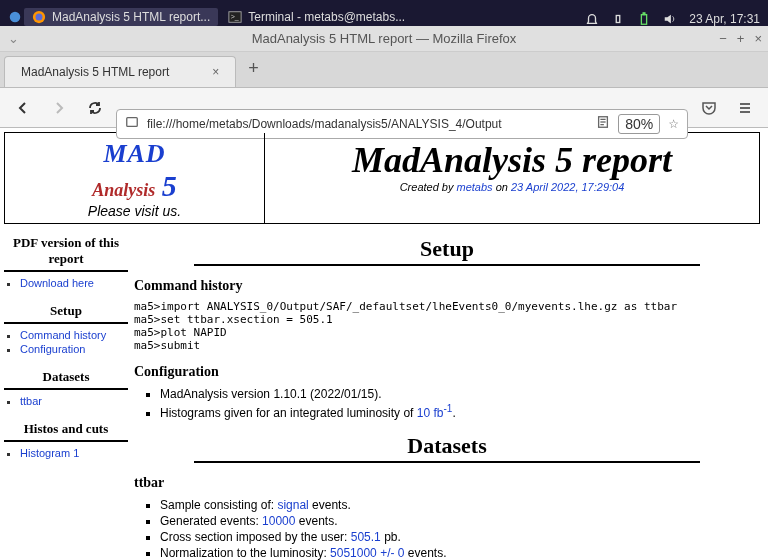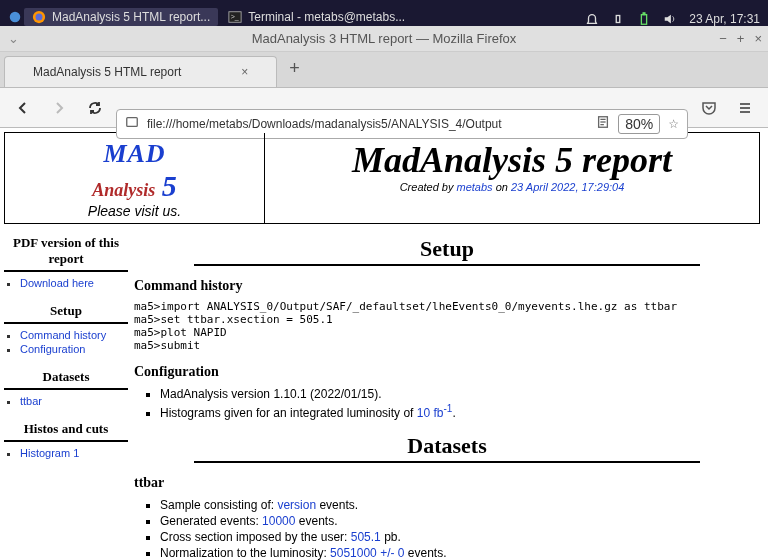--- a/index.html
+++ b/index.html
@@ -14,21 +14,21 @@
 .osbar .spacer { flex: 1; }
 .osbar .tray { display: flex; gap: 12px; align-items: center; }
 .osbar .trayicon { width: 14px; height: 14px; }
 
 
 .ff-title { background: #e0e0e0; height: 26px; display: flex; align-items: center; justify-content: center; font-size: 13px; color: #555; position: relative; border-bottom: 1px solid #ccc; }
 .ff-title .winctrls { position: absolute; right: 6px; display: flex; gap: 10px; color: #666; }
 
 
 .ff-tabs { background: #d8d8d8; height: 36px; display: flex; align-items: flex-end; padding: 0 4px; border-bottom: 1px solid #bbb; }
-.ff-tab { background: #ececec; border: 1px solid #bbb; border-bottom: none; border-radius: 4px 4px 0 0; padding: 8px 28px; display: flex; align-items: center; gap: 60px; font-size: 12px; color: #333; }
+.ff-tab { background: #ececec; border: 1px solid #bbb; border-bottom: none; border-radius: 4px 4px 0 0; padding: 8px 16px; display: flex; align-items: center; gap: 43px; font-size: 12px; color: #333; }
 .ff-newtab { padding: 8px 12px; color: #555; font-size: 18px; }
 
 
 .ff-toolbar { background: #f5f5f5; height: 40px; display: flex; align-items: center; padding: 0 8px; gap: 6px; border-bottom: 1px solid #bbb; }
 .ff-navbtn { width: 30px; height: 30px; display: flex; align-items: center; justify-content: center; color: #555; border-radius: 4px; }
 .ff-navbtn.disabled { color: #bbb; }
 .ff-urlbar { flex: 1; background: #fff; border: 1px solid #aaa; border-radius: 4px; height: 30px; display: flex; align-items: center; padding: 0 8px; gap: 8px; font-size: 12px; color: #333; margin-top: 32px; }
 .ff-urlbar .url { flex: 1; white-space: nowrap; overflow: hidden; }
 .ff-zoom { border: 1px solid #999; border-radius: 3px; padding: 1px 6px; font-size: 14px; }
 .ff-star { color: #777; }
@@ -101,21 +101,21 @@
     <span class="trayicon"><svg viewBox="0 0 16 16" fill="#ddd">
           <path d="M2 6h3l4-3v10l-4-3H2z"></path>
           <path d="M11 5a4 4 0 010 6" fill="none" stroke="#ddd"></path>
         </svg></span>
     <span>23 Apr, 17:31</span>
   </div>
 </div>
 
 <div class="ff-title">
   <span style="position:absolute;left:8px;color:#888">⌄</span>
-  <span>MadAnalysis 3 HTML report — Mozilla Firefox</span>
+  <span>MadAnalysis 5 HTML report — Mozilla Firefox</span>
   <div class="winctrls">
     <span>−</span>
     <span>+</span>
     <span>×</span>
   </div>
 </div>
 
 <div class="ff-tabs">
   <div class="ff-tab">
     <span>MadAnalysis 5 HTML report</span>
@@ -217,21 +217,21 @@
 ma5&gt;submit</div>
       <h3>Configuration</h3>
       <ul>
         <li>MadAnalysis version 1.10.1 (2022/01/15).</li>
         <li><span>Histograms given for an integrated luminosity of </span><span class="blue"><span>10 fb</span><sup>-1</sup></span><span>.</span></li>
       </ul>
 
       <h2>Datasets</h2>
       <h3>ttbar</h3>
       <ul>
-        <li><span>Sample consisting of: </span><span class="blue">version</span><span> events.</span></li>
+        <li><span>Sample consisting of: </span><span class="blue">signal</span><span> events.</span></li>
         <li><span>Generated events: </span><span class="blue">10000</span><span> events.</span></li>
         <li><span>Cross section imposed by the user: </span><span class="blue">505.1</span><span> pb.</span></li>
         <li><span>Normalization to the luminosity: </span><span class="blue">5051000 +/- 0</span><span> events.</span></li>
         <li class="red">Ratio (event weight): 505 - warning: please generate more events (weight larger than 1)!</li>
       </ul>
 
     </div>
   </div>
 </div>
 

